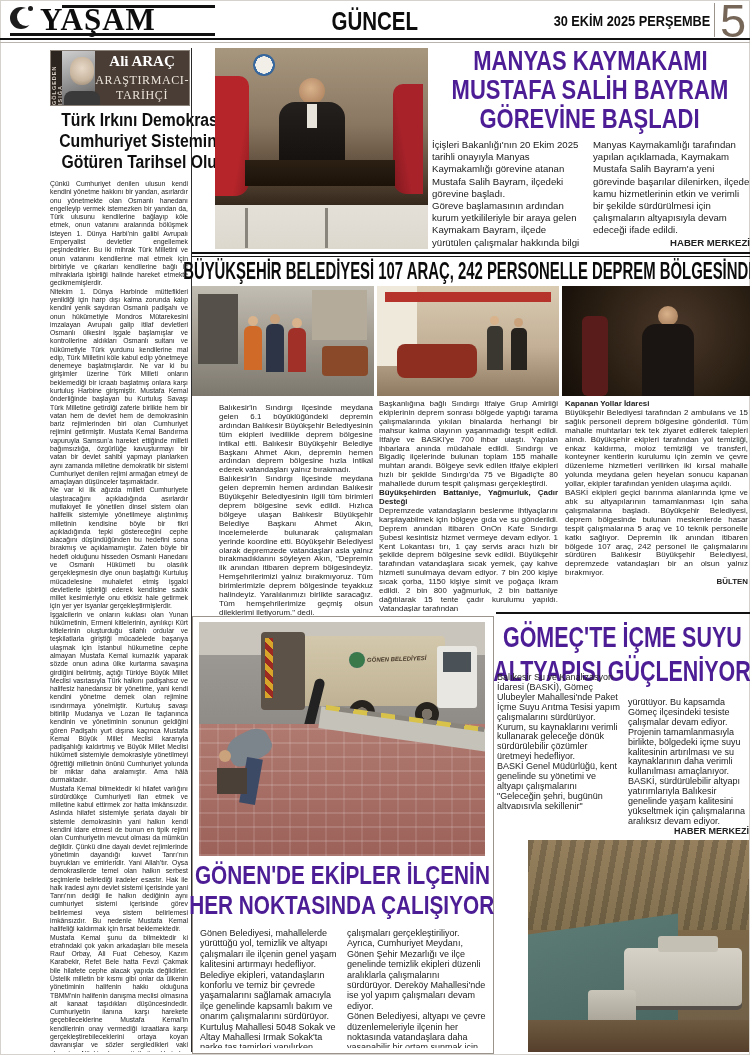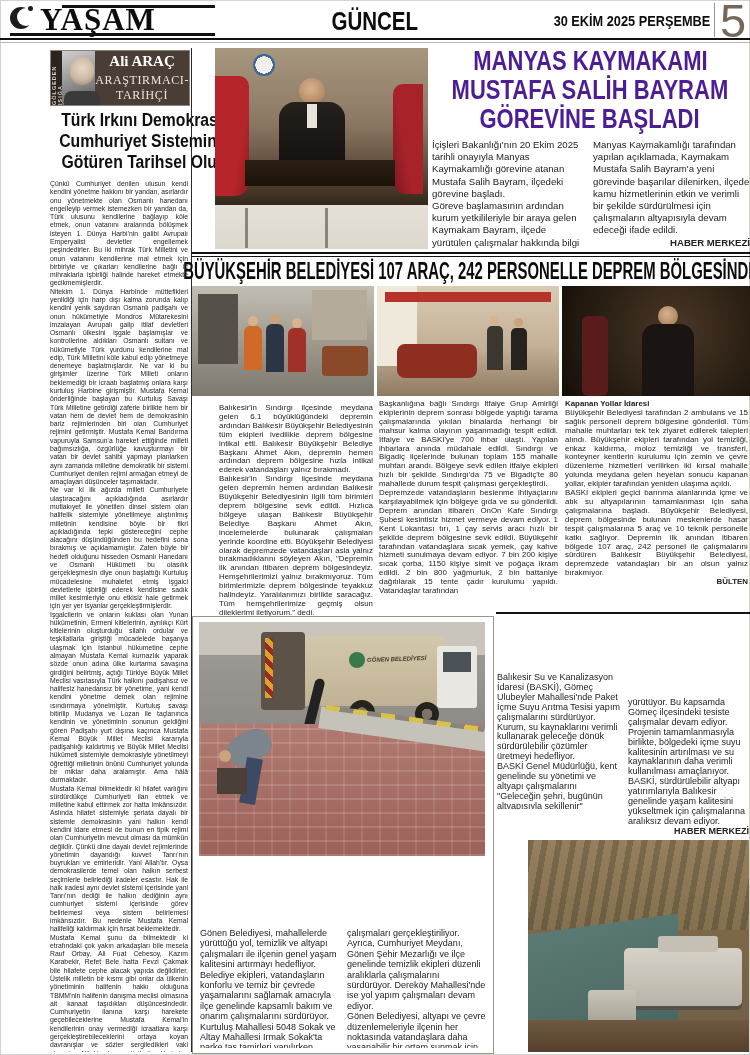--- a/index.html
+++ b/index.html
@@ -165,20 +165,21 @@
     <div class="shape" style="left:80px;top:38px;width:52px;height:72px;border-radius:14px 14px 0 0;background:#1a1512;"></div>
     <div class="shape" style="left:20px;top:30px;width:26px;height:80px;background:#5a1c1a;border-radius:6px;"></div>
   </div>
 
   <div class="abs news t-buyuk" style="left:219px;top:404px;width:154px;height:212px;overflow:hidden;">
       <div class="seg">Balıkesir'in Sındırgı ilçesinde meydana gelen 6.1 büyüklüğündeki depremin ardından Balıkesir Büyükşehir Belediyesinin tüm ekipleri ivedilikle deprem bölgesine intikal etti. Balıkesir Büyükşehir Belediye Başkanı Ahmet Akın, depremin hemen ardından deprem bölgesine hızla intikal ederek vatandaşları yalnız bırakmadı.
 Balıkesir'in Sındırgı ilçesinde meydana gelen depremin hemen ardından Balıkesir Büyükşehir Belediyesinin ilgili tüm birimleri deprem bölgesine sevk edildi. Hızlıca bölgeye ulaşan Balıkesir Büyükşehir Belediye Başkanı Ahmet Akın, incelemelerde bulunarak çalışmaları yerinde koordine etti. Büyükşehir Belediyesi olarak depremzede vatandaşları asla yalnız bırakmadıklarını söyleyen Akın, "Depremin ilk anından itibaren deprem bölgesindeyiz. Hemşehrilerimizi yalnız bırakmıyoruz. Tüm birimlerimizle deprem bölgesinde teyakkuz halindeyiz. Yaralılarımızı birlikte saracağız. Tüm hemşehrilerimize geçmiş olsun dileklerimi iletiyorum." dedi.</div>
     </div>
   <div class="abs news t-buyuk" style="left:379px;top:400px;width:179px;height:212px;overflow:hidden;">
       <div class="seg">Başkanlığına bağlı Sındırgı İtfaiye Grup Amirliği ekiplerinin deprem sonrası bölgede yaptığı tarama çalışmalarında yıkılan binalarda herhangi bir mahsur kalma olayının yaşanmadığı tespit edildi. İtfaiye ve BASKİ'ye 700 ihbar ulaştı. Yapılan ihbarlara anında müdahale edildi. Sındırgı ve Bigadiç ilçelerinde bulunan toplam 155 mahalle muhtarı arandı. Bölgeye sevk edilen itfaiye ekipleri hızlı bir şekilde Sındırgı'da 75 ve Bigadiç'te 80 mahallede durum tespit çalışması gerçekleştirdi.</div>
+      <div class="seg bold">Büyükşehirden Battaniye, Yağmurluk, Çadır Desteği</div>
       <div class="seg">Depremzede vatandaşların beslenme ihtiyaçlarını karşılayabilmek için bölgeye gıda ve su gönderildi. Deprem anından itibaren OnOn Kafe Sındırgı Şubesi kesintisiz hizmet vermeye devam ediyor. 1 Kent Lokantası tırı, 1 çay servis aracı hızlı bir şekilde deprem bölgesine sevk edildi. Büyükşehir tarafından vatandaşlara sıcak yemek, çay kahve hizmeti sunulmaya devam ediyor. 7 bin 200 kişiye sıcak çorba, 1150 kişiye simit ve poğaça ikram edildi. 2 bin 800 yağmurluk, 2 bin battaniye dağıtılarak 15 tente çadır kurulumu yapıldı. Vatandaşlar tarafından</div>
     </div>
   <div class="abs news t-buyuk" style="left:565px;top:400px;width:183px;height:212px;overflow:hidden;">
       <div class="seg bold">Kapanan Yollar İdaresi</div>
       <div class="seg">Büyükşehir Belediyesi tarafından 2 ambulans ve 15 sağlık personeli deprem bölgesine gönderildi. Tüm mahalle muhtarları tek tek ziyaret edilerek talepleri alındı. Büyükşehir ekipleri tarafından yol temizliği, enkaz kaldırma, moloz temizliği ve transferi, konteyner kentlerin kurulumu için zemin ve çevre düzenleme hizmetleri verilirken iki kırsal mahalle yolunda meydana gelen heyelan sonucu kapanan yollar, ekipler tarafından yeniden ulaşıma açıldı.
 BASKİ ekipleri geçici barınma alanlarında içme ve atık su altyapılarının tamamlanması için saha çalışmalarına başladı. Büyükşehir Belediyesi, deprem bölgesinde bulunan meskenlerde hasar tespit çalışmalarına 5 araç ve 10 teknik personelle katkı sağlıyor. Depremin ilk anından itibaren bölgede 107 araç, 242 personel ile çalışmalarını sürdüren Balıkesir Büyükşehir Belediyesi, depremzede vatandaşları bir an olsun yalnız bırakmıyor.</div>
       <div class="seg byline">BÜLTEN</div>
     </div>
 
   <div class="abs box-border" style="left:192px;top:616px;width:300px;height:436px;"></div>
@@ -194,29 +195,37 @@
     <div class="shape" style="left:216px;top:80px;width:24px;height:24px;border-radius:50%;background:radial-gradient(circle,#7c7468 30%,#26221e 32%,#26221e 100%);"></div>
     <div class="shape" style="left:110px;top:56px;width:10px;height:56px;background:#222;border-radius:6px;transform:rotate(14deg);"></div>
     <div class="shape" style="left:0;top:102px;width:286px;height:132px;background:repeating-linear-gradient(0deg,rgba(255,255,255,.14) 0 2px,transparent 2px 14px),repeating-linear-gradient(90deg,rgba(255,255,255,.10) 0 2px,transparent 2px 18px),linear-gradient(180deg,#b07a70 0%,#9c625a 100%);"></div>
     <div class="shape" style="left:120px;top:96px;width:170px;height:22px;background:#c5c2ba;transform:rotate(8deg);"></div>
     <div class="shape" style="left:126px;top:94px;width:160px;height:5px;background:repeating-linear-gradient(90deg,#d8c24a 0 14px,#8a857c 14px 28px);transform:rotate(8deg);"></div>
     <div class="shape" style="left:28px;top:110px;width:44px;height:30px;border-radius:40% 40% 30% 30%;background:#7c848c;transform:rotate(-28deg);"></div>
     <div class="shape" style="left:20px;top:128px;width:12px;height:12px;border-radius:50%;background:#caa27c;"></div>
     <div class="shape" style="left:44px;top:136px;width:16px;height:46px;background:#3c4a66;transform:rotate(10deg);"></div>
     <div class="shape" style="left:18px;top:146px;width:30px;height:26px;background:#4a4038;"></div>
   </div>
+  <div class="abs hl hl-gonen" style="left:196px;top:860px;width:292px;">
+    <span class="line">GÖNEN'DE EKİPLER İLÇENİN</span>
+    <span class="line">HER NOKTASINDA ÇALIŞIYOR</span>
+  </div>
   <div class="abs news t-gonen" style="left:200px;top:928px;width:140px;height:120px;overflow:hidden;">
       <div class="seg">Gönen Belediyesi, mahallelerde yürüttüğü yol, temizlik ve altyapı çalışmaları ile ilçenin genel yaşam kalitesini artırmayı hedefliyor. Belediye ekipleri, vatandaşların konforlu ve temiz bir çevrede yaşamalarını sağlamak amacıyla ilçe genelinde kapsamlı bakım ve onarım çalışmalarını sürdürüyor. Kurtuluş Mahallesi 5048 Sokak ve Altay Mahallesi Irmak Sokak'ta parke taş tamirleri yapılırken, Buğdaylı Mahallesi'nde yağmur suyu hattı</div>
     </div>
   <div class="abs news t-gonen" style="left:347px;top:928px;width:139px;height:120px;overflow:hidden;">
       <div class="seg">çalışmaları gerçekleştiriliyor. Ayrıca, Cumhuriyet Meydanı, Gönen Şehir Mezarlığı ve ilçe genelinde temizlik ekipleri düzenli aralıklarla çalışmalarını sürdürüyor. Dereköy Mahallesi'nde ise yol yapım çalışmaları devam ediyor.
 Gönen Belediyesi, altyapı ve çevre düzenlemeleriyle ilçenin her noktasında vatandaşlara daha yaşanabilir bir ortam sunmak için çalışmalarına aralıksız devam ediyor.</div>
     </div>
 
   <div class="abs rule" style="left:496px;top:612px;width:254px;height:2px;"></div>
+  <div class="abs hl hl-gomec" style="left:494px;top:620px;width:256px;">
+    <span class="line">GÖMEÇ'TE İÇME SUYU</span>
+    <span class="line">ALTYAPISI GÜÇLENİYOR</span>
+  </div>
   <div class="abs news t-gomec" style="left:497px;top:673px;width:124px;height:136px;overflow:hidden;">
       <div class="seg">Balıkesir Su ve Kanalizasyon İdaresi (BASKİ), Gömeç Ulubeyler Mahallesi'nde Paket İçme Suyu Arıtma Tesisi yapım çalışmalarını sürdürüyor. Kurum, su kaynaklarını verimli kullanarak geleceğe dönük sürdürülebilir çözümler üretmeyi hedefliyor.
 BASKİ Genel Müdürlüğü, kent genelinde su yönetimi ve altyapı çalışmalarını "Geleceğin şehri, bugünün altyapısıyla şekillenir" anlayışıyla planlı bir şekilde</div>
     </div>
   <div class="abs news t-gomec" style="left:628px;top:698px;width:121px;height:136px;overflow:hidden;">
       <div class="seg">yürütüyor. Bu kapsamda Gömeç ilçesindeki tesiste çalışmalar devam ediyor.
 Projenin tamamlanmasıyla birlikte, bölgedeki içme suyu kalitesinin artırılması ve su kaynaklarının daha verimli kullanılması amaçlanıyor.
 BASKİ, sürdürülebilir altyapı yatırımlarıyla Balıkesir genelinde yaşam kalitesini yükseltmek için çalışmalarına aralıksız devam ediyor.</div>
       <div class="seg byline">HABER MERKEZİ</div>
     </div>

